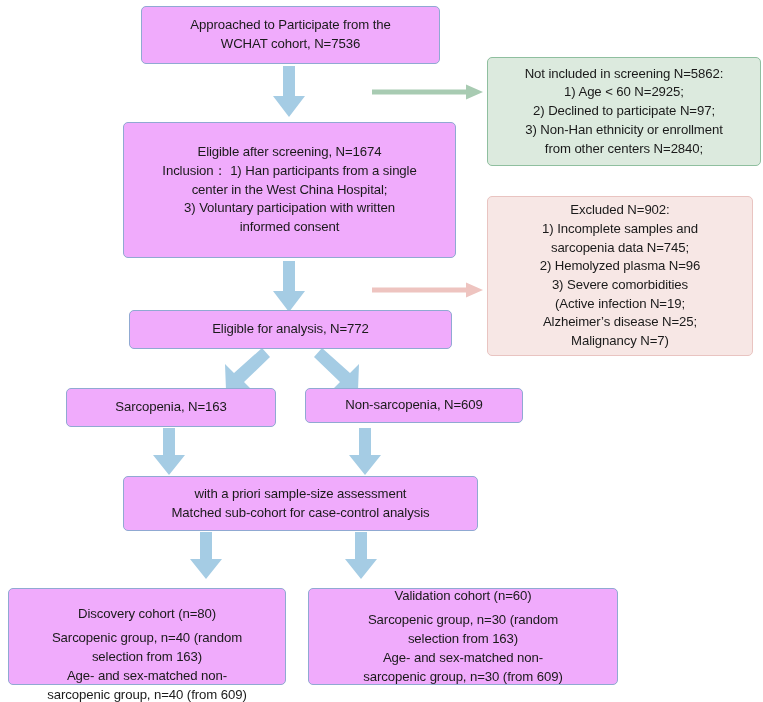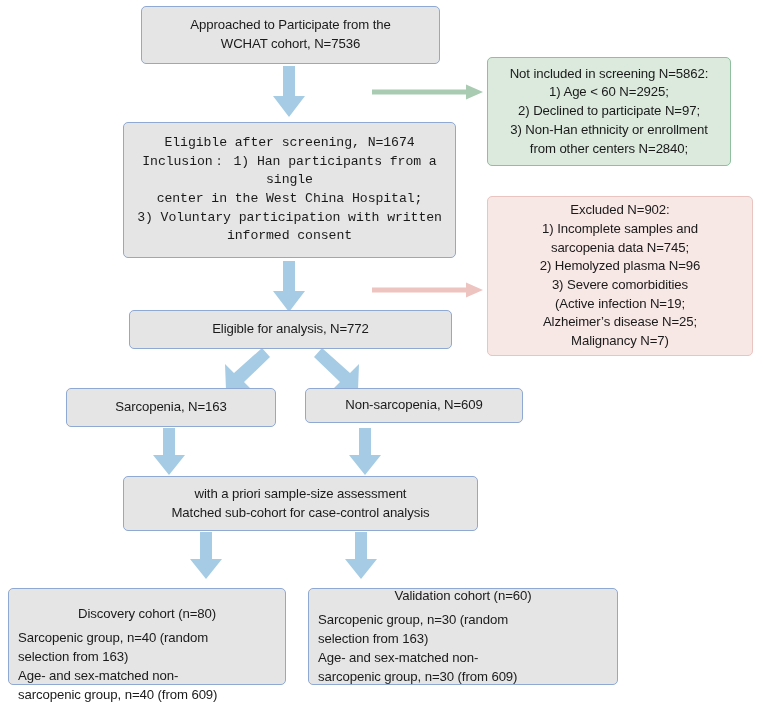--- a/index.html
+++ b/index.html
@@ -23,22 +23,23 @@
     box-sizing: border-box;
     border-radius: 5px;
     display: flex;
     flex-direction: column;
     justify-content: center;
     font-size: 13.2px;
     line-height: 1.42;
     letter-spacing: -0.1px;
   }
   .box.blue {
-    background: #e5e5e5;
+    background: #f0abfc;
     border: 1.3px solid #90a9d2;
+    align-items: center;
   }
   .box.green {
     background: #dceade;
     border: 1.4px solid #8fbf9f;
   }
   .box.pink {
     background: #f7e7e5;
     border: 1.4px solid #e9c4c1;
   }
   .ctr { text-align: center; }
@@ -114,29 +115,29 @@
     <svg width="34" height="48" viewBox="0 0 34 48">
       <polygon points="11,0 23,0 23,27 33,27 17,47 1,27 11,27" fill="#a5cce4"></polygon>
     </svg>
   </div>
 
   <div class="box blue ctr pad" style="left:141px; top:6px; width:299px; height:58px;">
     <div>Approached to Participate from the</div>
     <div>WCHAT cohort, N=7536</div>
   </div>
 
-  <div class="box green ctr pad" style="left:487px; top:57px; width:244px; height:109px;">
+  <div class="box green ctr pad" style="left:487px; top:57px; width:274px; height:109px;">
     <div>Not included in screening N=5862:</div>
     <div>1) Age &lt; 60 N=2925;</div>
     <div>2) Declined to participate N=97;</div>
     <div>3) Non-Han ethnicity or enrollment</div>
     <div>from other centers N=2840;</div>
   </div>
 
-  <div class="box blue ctr pad" style="left:123px; top:122px; width:333px; height:136px;font-family:Liberation Mono, monospace;">
+  <div class="box blue ctr pad" style="left:123px; top:122px; width:333px; height:136px;">
     <div>Eligible after screening, N=1674</div>
     <div>Inclusion： 1) Han participants from a single</div>
     <div>center in the West China Hospital;</div>
     <div>3) Voluntary participation with written</div>
     <div>informed consent</div>
   </div>
 
   <div class="box pink ctr pad" style="left:487px; top:196px; width:266px; height:160px;">
     <div>Excluded N=902:</div>
     <div>1) Incomplete samples and</div>

